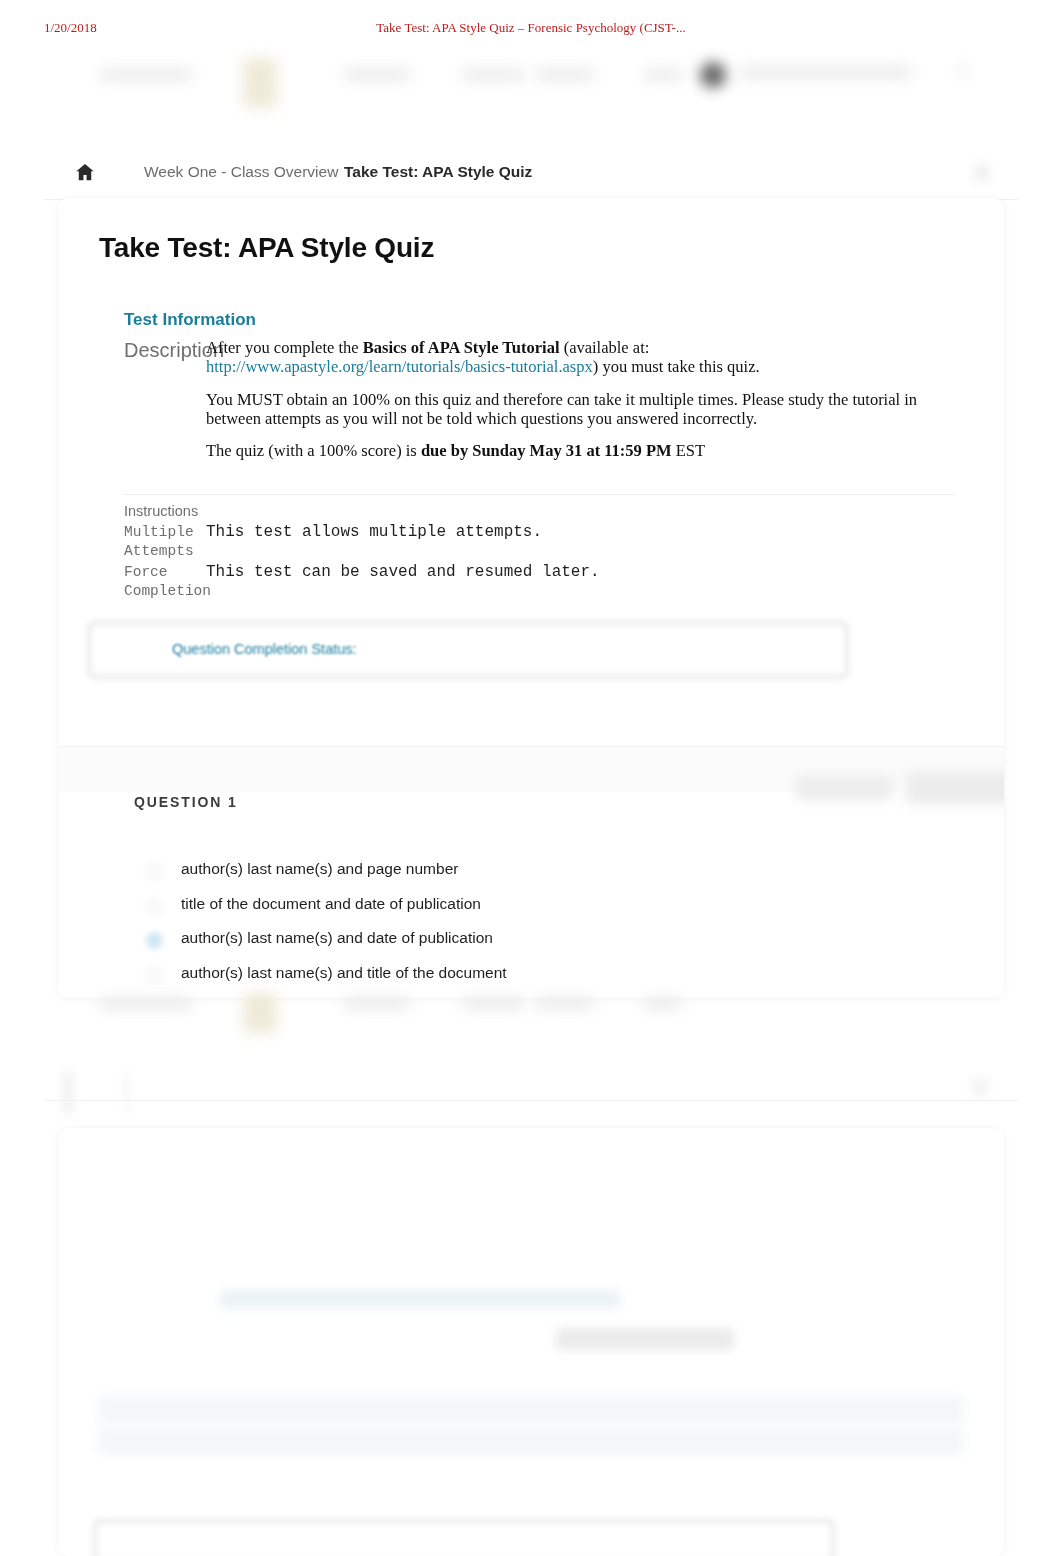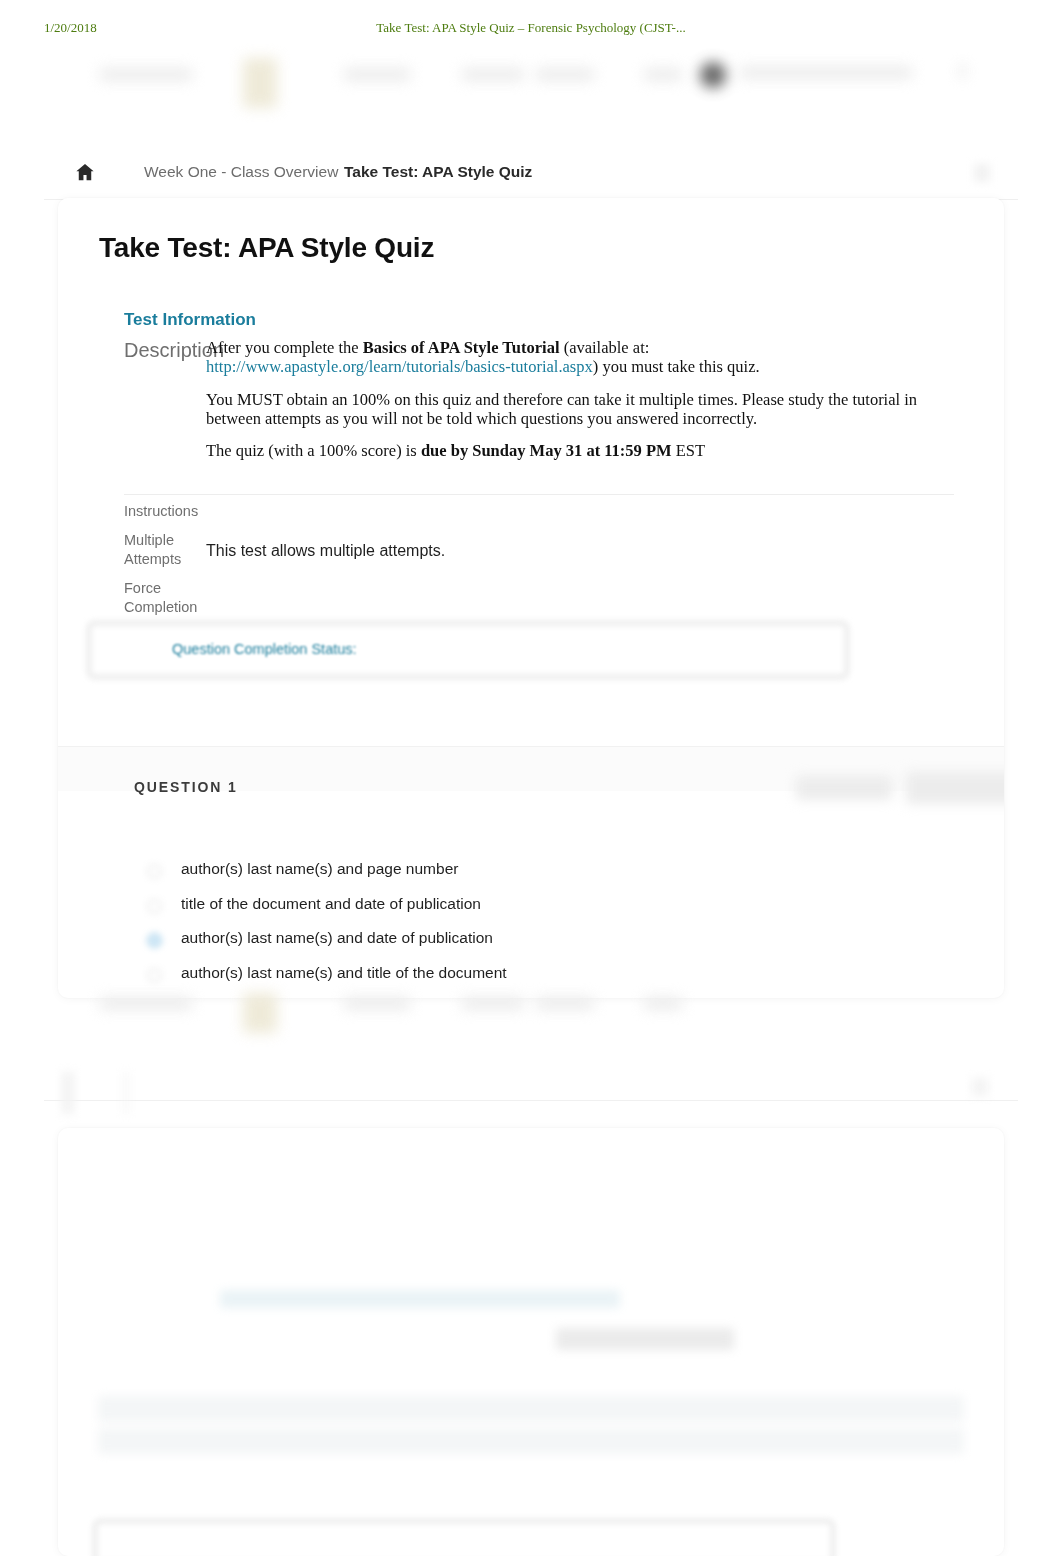--- a/index.html
+++ b/index.html
@@ -13,21 +13,21 @@
     position: relative;
     overflow: hidden;
   }
 
   
   .print-header {
     position: absolute;
     top: 20px; left: 0; width: 851px; height: 22px;
     font-family: "Liberation Serif", serif;
     font-size: 13px;
-    color: #4d7c0f;
+    color: #b91c1c;
   }
   .print-date { position: absolute; left: 44px; top: 0; white-space: nowrap; }
   .print-title {
     position: absolute; left: 0; top: 0; width: 1062px;
     text-align: center; white-space: nowrap;
   }
 
   
   .ghost-nav {
     position: absolute;
@@ -121,21 +121,21 @@
   .ti-desc p:last-child { margin-bottom: 12px; }
   .ti-desc b { font-weight: bold; }
   .ti-link { color: #1a7d9c; text-decoration: none; }
 
   .ti-divider {
     position: absolute; left: 66px; top: 296px; width: 830px; height: 1px;
     background: #ededed;
   }
   .instr-block { position: absolute; left: 66px; top: 303px; width: 830px; }
   .instr-title { font-size: 14.5px; color: #6f6f6f; line-height: 20px; }
-  .instr-row { display: flex; align-items: center; margin-top: 10px; }
+  .instr-row { display: flex; align-items: flex-start; margin-top: 2px; font-family: Liberation Mono, monospace; }
   .instr-row .k {
     width: 82px; flex: 0 0 82px;
     font-size: 14.5px; color: #6f6f6f; line-height: 19px;
   }
   .instr-row .v {
     flex: 1; font-size: 16px; color: #1f1f1f; line-height: 19px;
   }
 
   
   .qcs-wrap {
@@ -160,21 +160,21 @@
     position: absolute; left: 0; top: 548px; width: 946px; height: 1px;
     background: #f1f1f1;
   }
   .q-band {
     position: absolute; left: 0; top: 549px; width: 946px; height: 44px;
     background: #fbfbfb;
   }
 
   
   .q-number {
-    position: absolute; left: 76px; top: 581px;
+    position: absolute; left: 76px; top: 596px;
     font-size: 14px; font-weight: bold; letter-spacing: 1.9px;
     color: #3b3b3b; white-space: nowrap;
   }
   .q-meta-ghost {
     position: absolute; left: 730px; top: 570px; width: 250px; height: 42px;
     filter: blur(6px);
   }
   .q-meta-ghost .blk {
     position: absolute; background: #ececec; border-radius: 3px;
   }
@@ -272,20 +272,21 @@
   <div class="ti-divider"></div>
 
   <div class="instr-block">
     <div class="instr-title">Instructions</div>
     <div class="instr-row">
       <div class="k">Multiple Attempts</div>
       <div class="v">This test allows multiple attempts.</div>
     </div>
     <div class="instr-row">
       <div class="k">Force Completion</div>
+      <div class="v">This test can be saved and resumed later.</div>
     </div>
   </div>
 
   <div class="qcs-wrap">
     <div class="qcs-panel"></div>
     <div class="qcs-link">Question Completion Status:</div>
   </div>
 
   <div class="q-top-rule"></div>
   <div class="q-band"></div>

